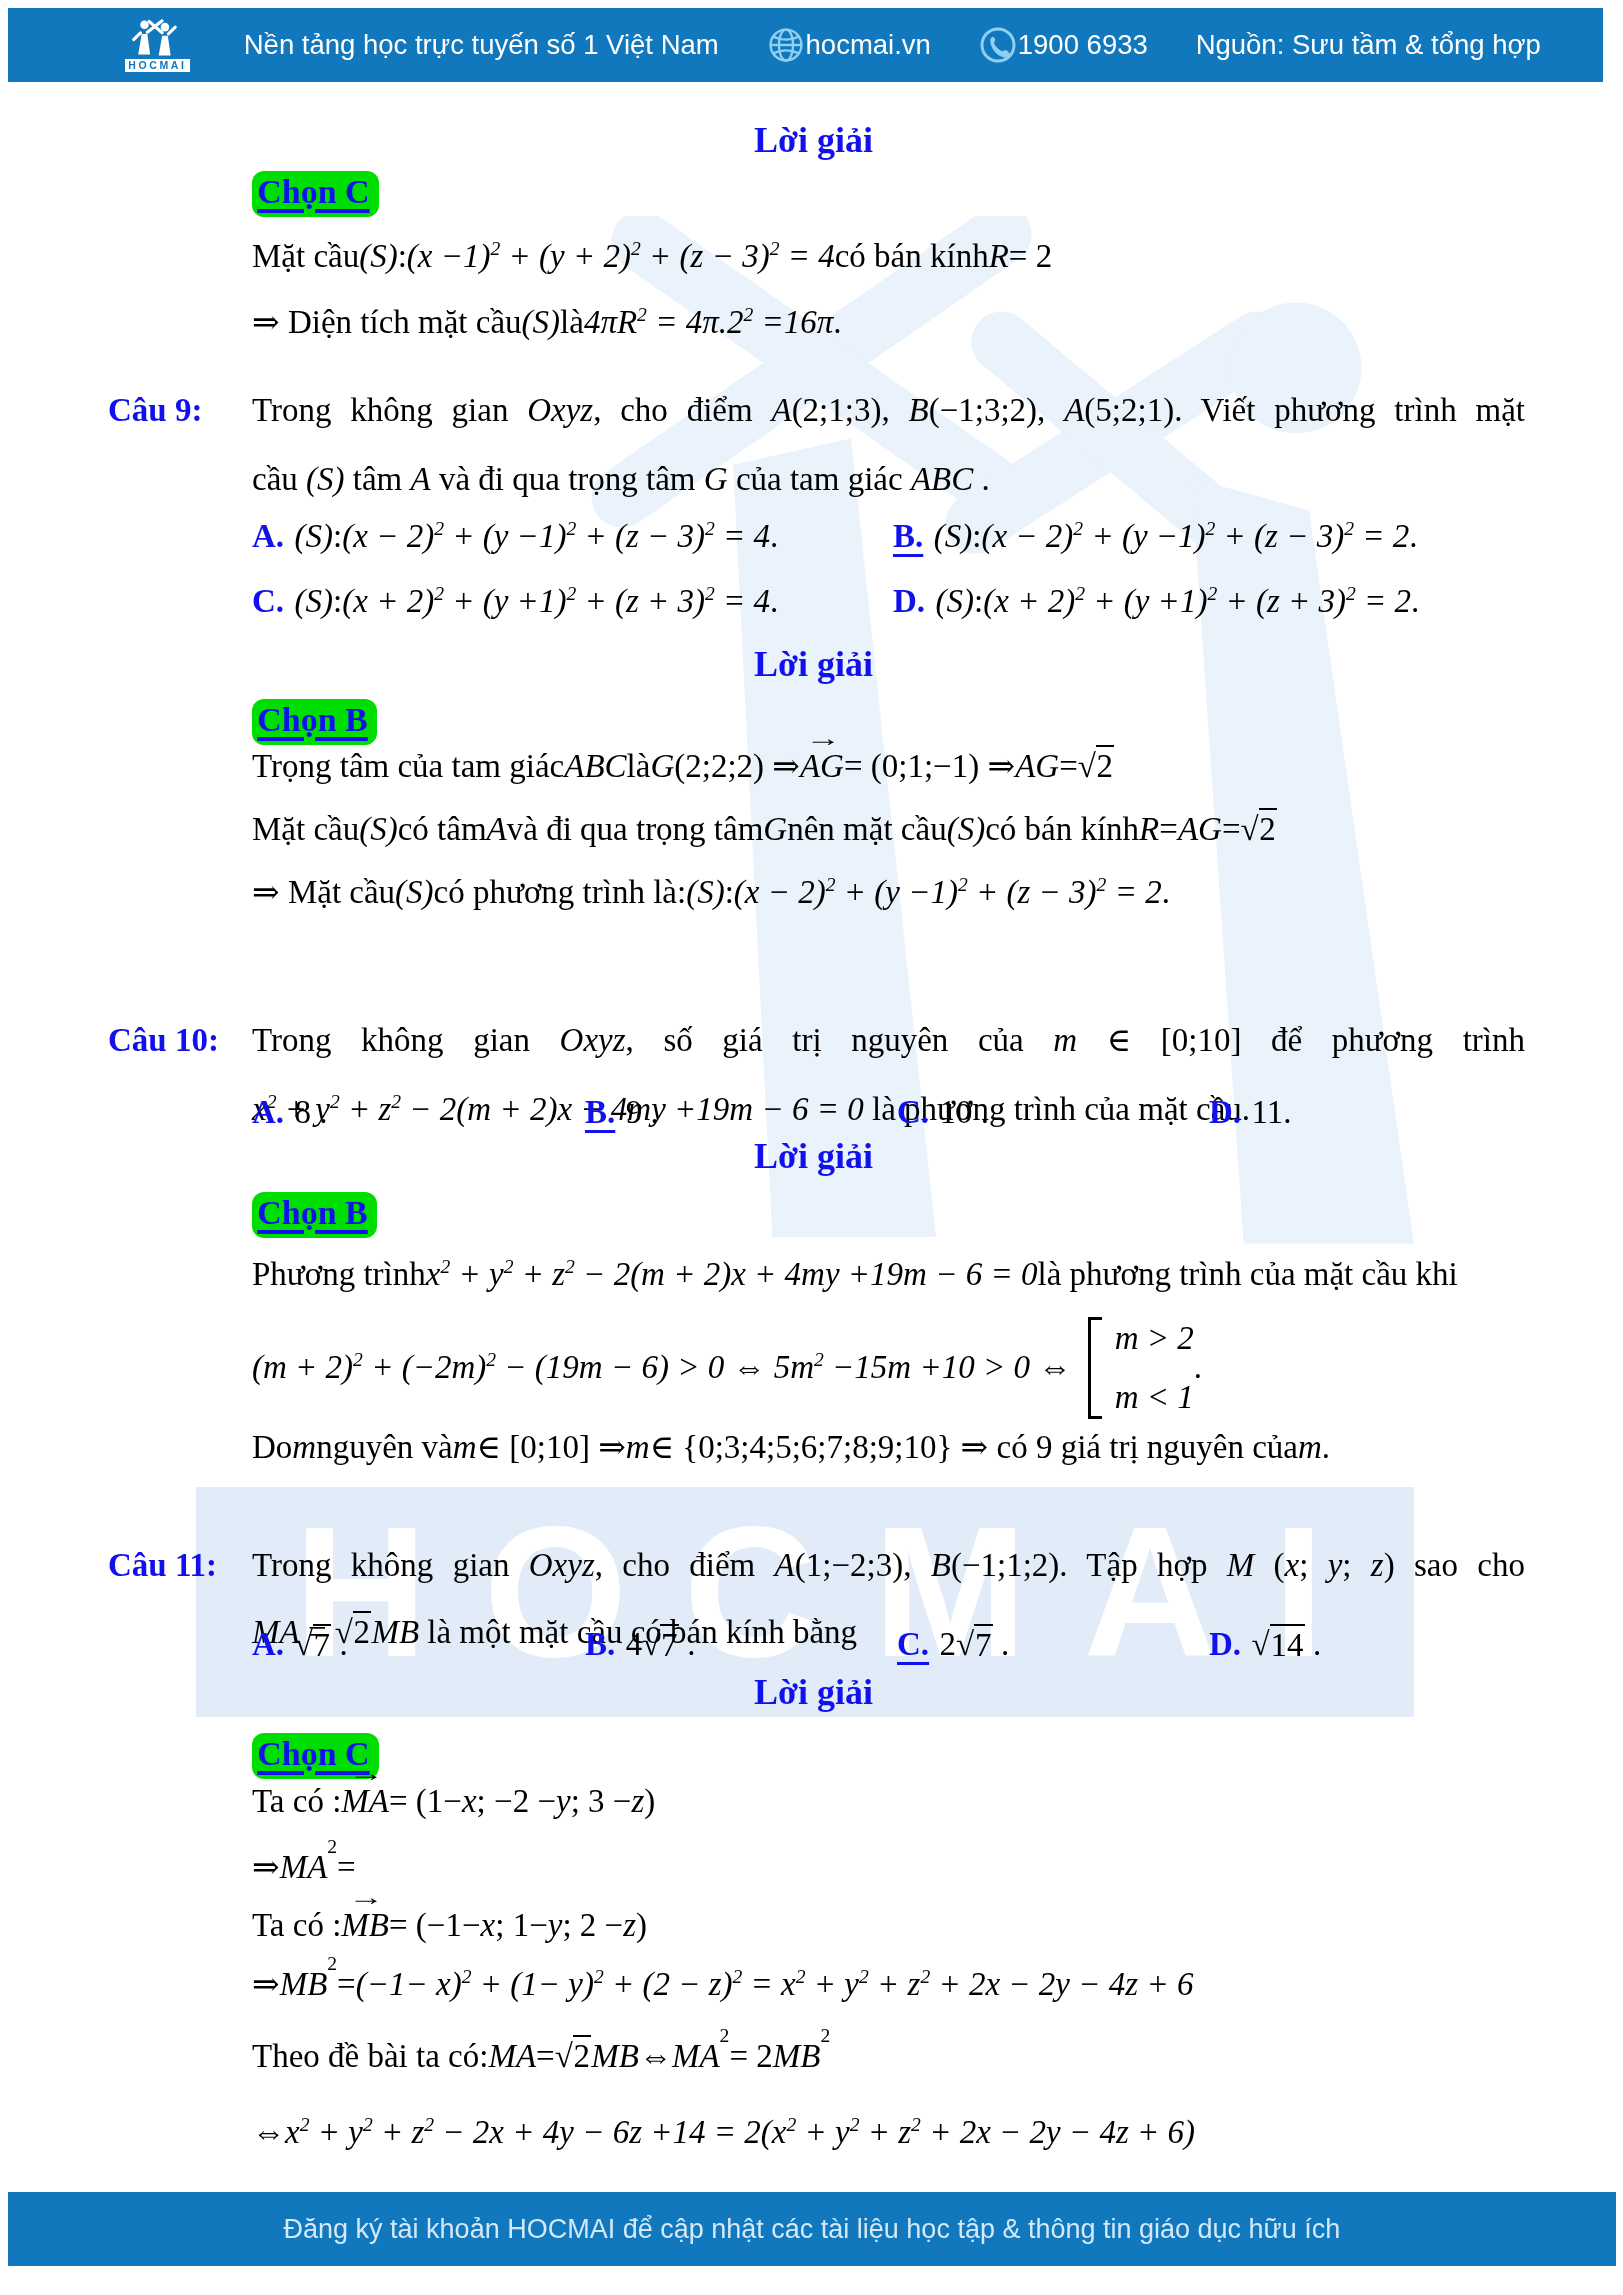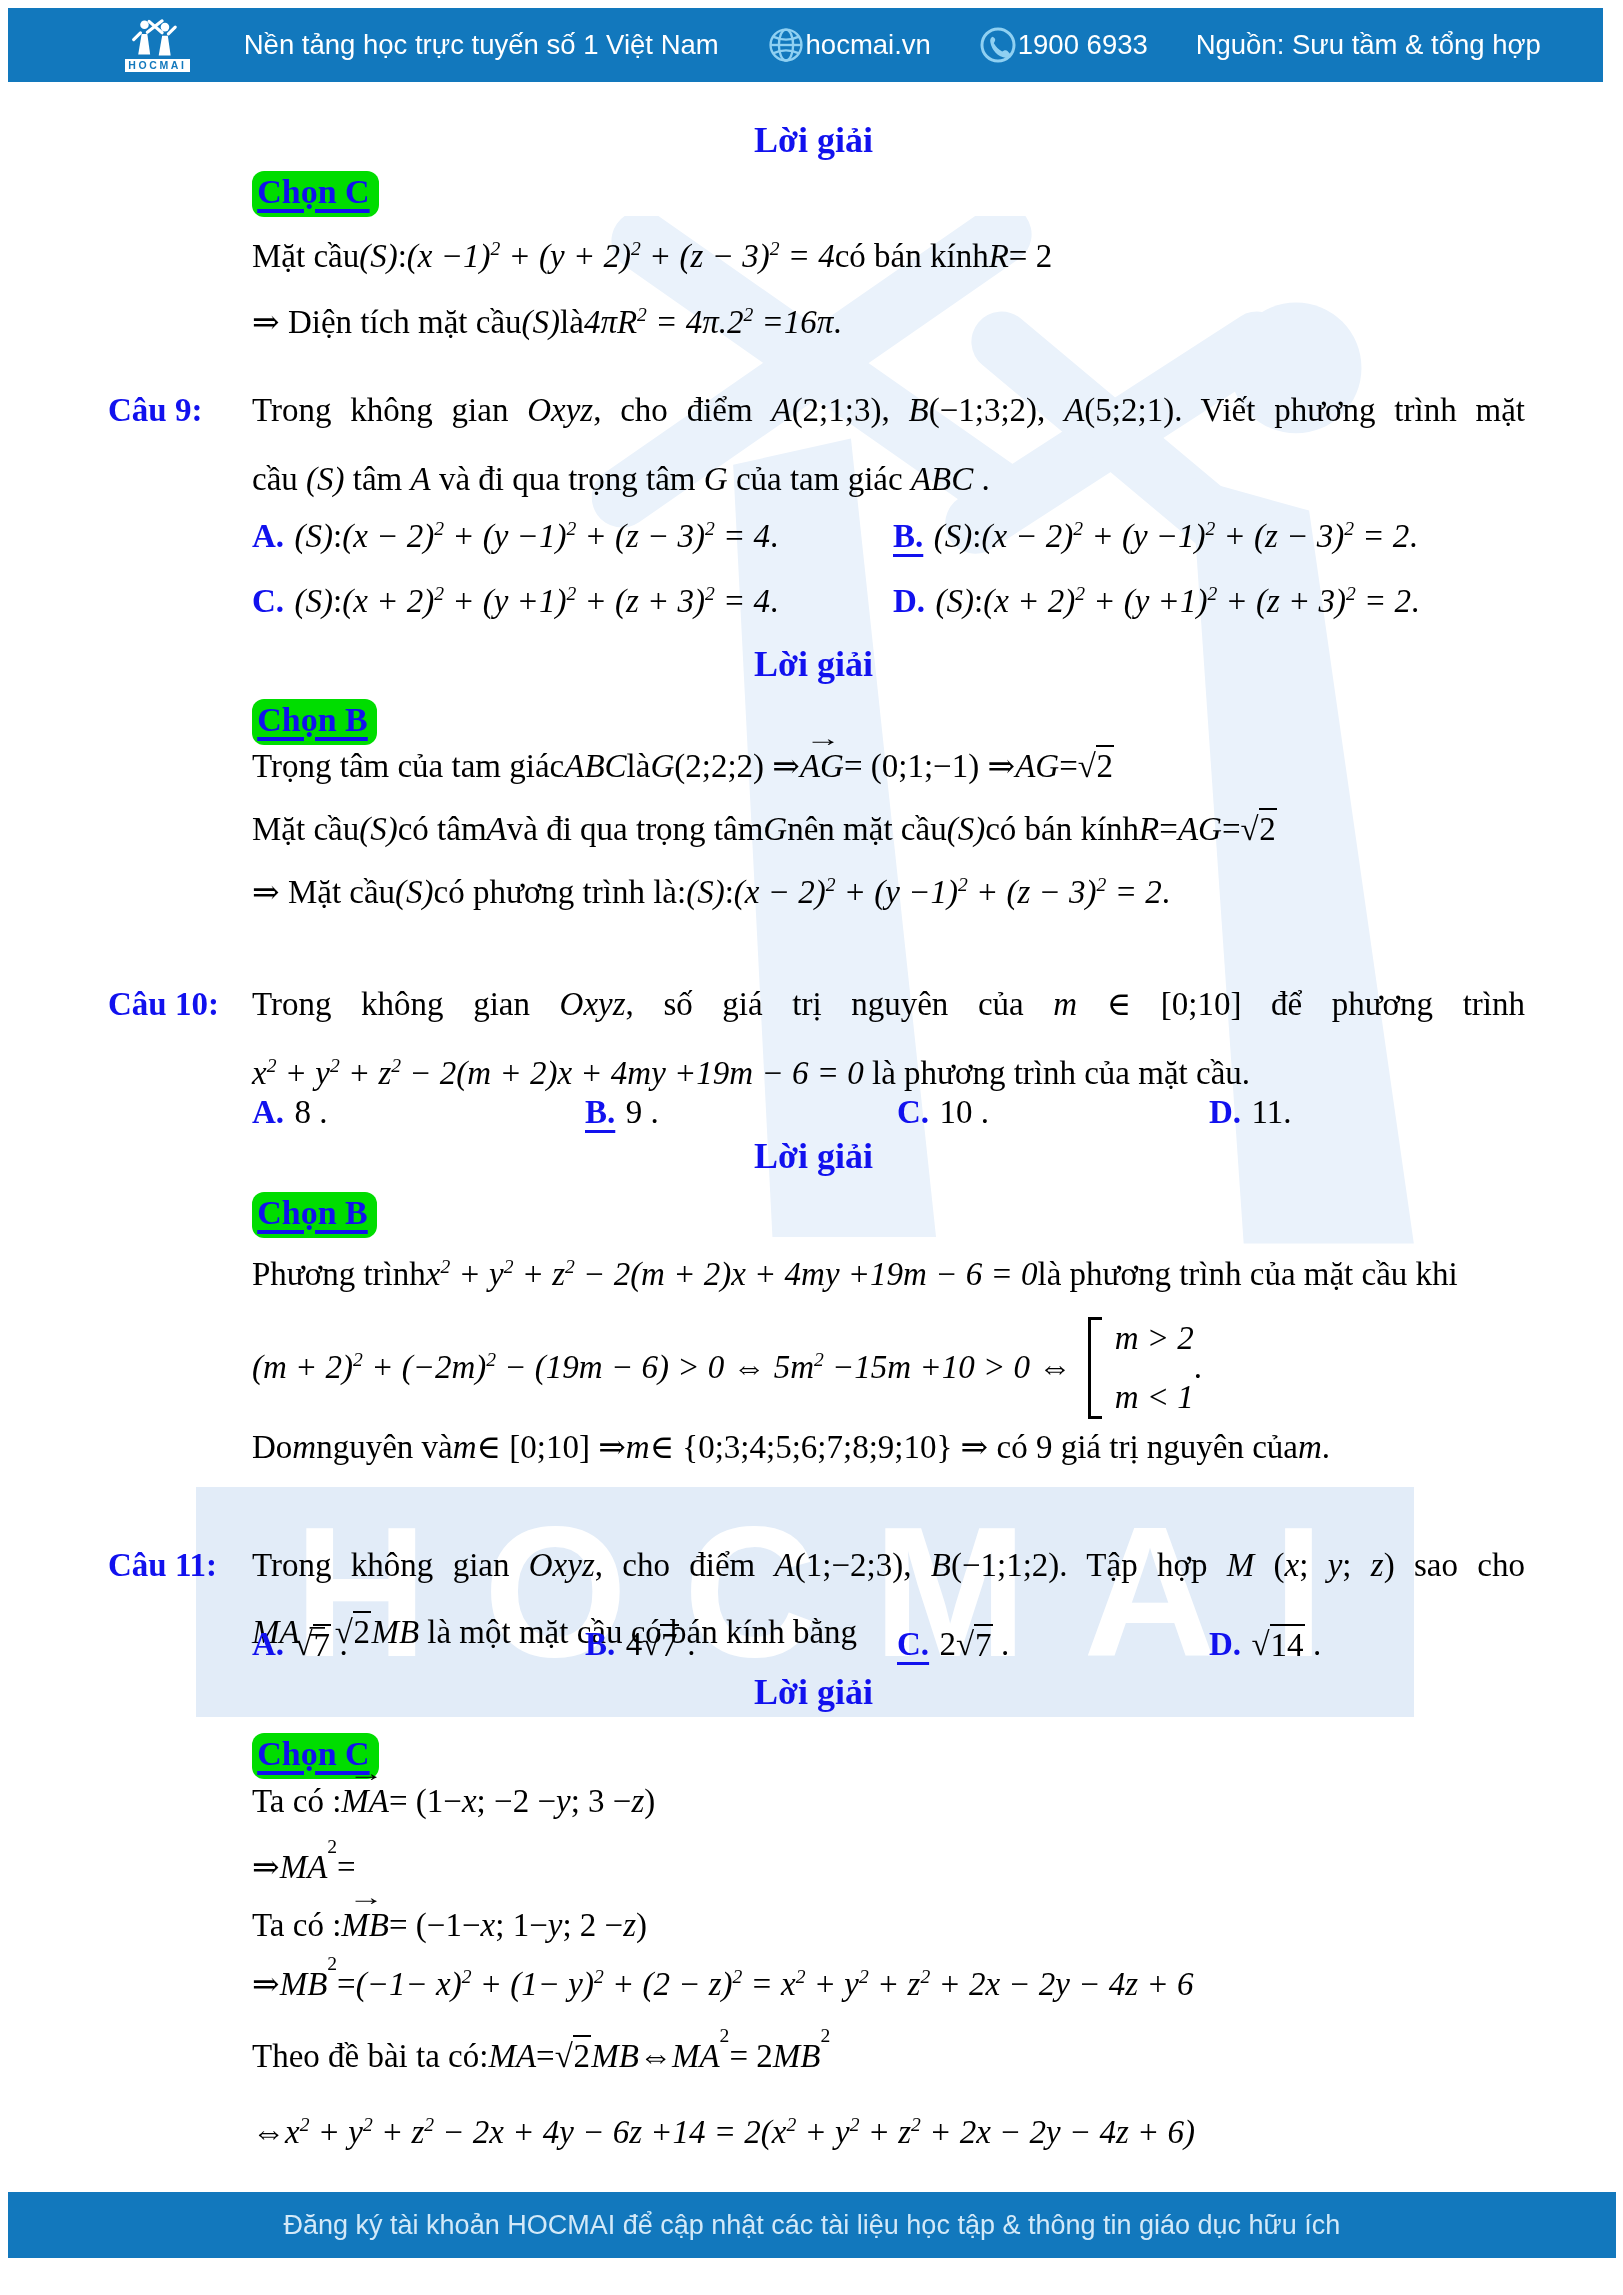--- a/index.html
+++ b/index.html
@@ -15,21 +15,21 @@
     padding:0 62px 0 111px;box-sizing:border-box;z-index:3;
   }
   .logo{display:flex;flex-direction:column;align-items:center;width:77px}
   .logo svg{width:64px;height:41px}
   .wordmark{margin-top:0.7px;background:#fff;color:var(--bar);font-weight:bold;font-size:10.5px;letter-spacing:2.6px;padding:1.3px 3.3px;line-height:1}
   .tagline{font-size:27.5px;white-space:nowrap}
   .hgroup{display:flex;align-items:center;gap:1px;font-size:27.5px;white-space:nowrap}
   .hgroup svg{width:38px;height:38px;display:block}
   .source{font-size:27.5px;white-space:nowrap}
   .footer{
-    position:absolute;left:7.9px;top:2192px;width:1608px;height:66px;background:var(--bar);
+    position:absolute;left:7.9px;top:2192px;width:1608px;height:74px;background:var(--bar);
     display:flex;align-items:center;justify-content:center;z-index:3;
     font-family:"Liberation Sans","DejaVu Sans",sans-serif;font-size:27px;color:var(--ftext);
   }
   
   .wmlogo{position:absolute;left:419px;top:216px;z-index:0}
   .band{position:absolute;left:196px;top:1487px;width:1218px;height:230px;background:var(--band);z-index:1}
   .bandtext{
     position:absolute;left:98px;top:3.9px;color:#fff;line-height:1.1;
     font-family:"Liberation Sans","DejaVu Sans",sans-serif;font-weight:bold;
     font-size:185px;letter-spacing:56px;white-space:nowrap;
@@ -57,21 +57,21 @@
   sup{font-size:19.6px;line-height:0;vertical-align:super}
   .sq{white-space:nowrap}
   .ov{border-top:2.6px solid currentColor;padding:0.7px 1.3px 0 0.7px}
   .vec{position:relative;display:inline-block}
   .vec::after{content:"→";position:absolute;left:52%;top:-0.92em;transform:translateX(-50%) scaleX(1.5);font-size:0.72em;font-style:normal}
   .cases{display:flex;align-items:center;height:108px;white-space:nowrap}
   .cbr{align-self:stretch;width:10.5px;border-left:3.9px solid #000;border-top:3.9px solid #000;border-bottom:3.9px solid #000;margin:2.6px 13px 2.6px 17px}
   .ccol{display:flex;flex-direction:column;gap:17px;font-style:italic}
   
   .t185{top:121px}.t262{top:171px}.t360{top:236px}.t462{top:302px}.t575{top:376px}.t770{top:504px}
-  .t985{top:645px}.t1068{top:699px}.t1140{top:746px}.t1458{top:970px}.t1655{top:1083px}
+  .t985{top:645px}.t1068{top:699px}.t1140{top:746px}.t1458{top:1006px}.t1655{top:1083px}
   .t1738{top:1137px}.t1822{top:1192px}.t1917{top:1254px}.t2008{top:1314px}.t2180{top:1427px}
   .t2282{top:1532px}.t2468{top:1615px}.t2557{top:1673px}.t2648{top:1733px}
   .t2722{top:1781px}.t2822{top:1847px}.t2912{top:1905px}.t3002{top:1964px}.t3112{top:2036px}.t3227{top:2112px}
 </style>
 </head>
 <body>
 
 <div class="bar">
   <div class="logo">
     <svg viewBox="0 0 100 72">

